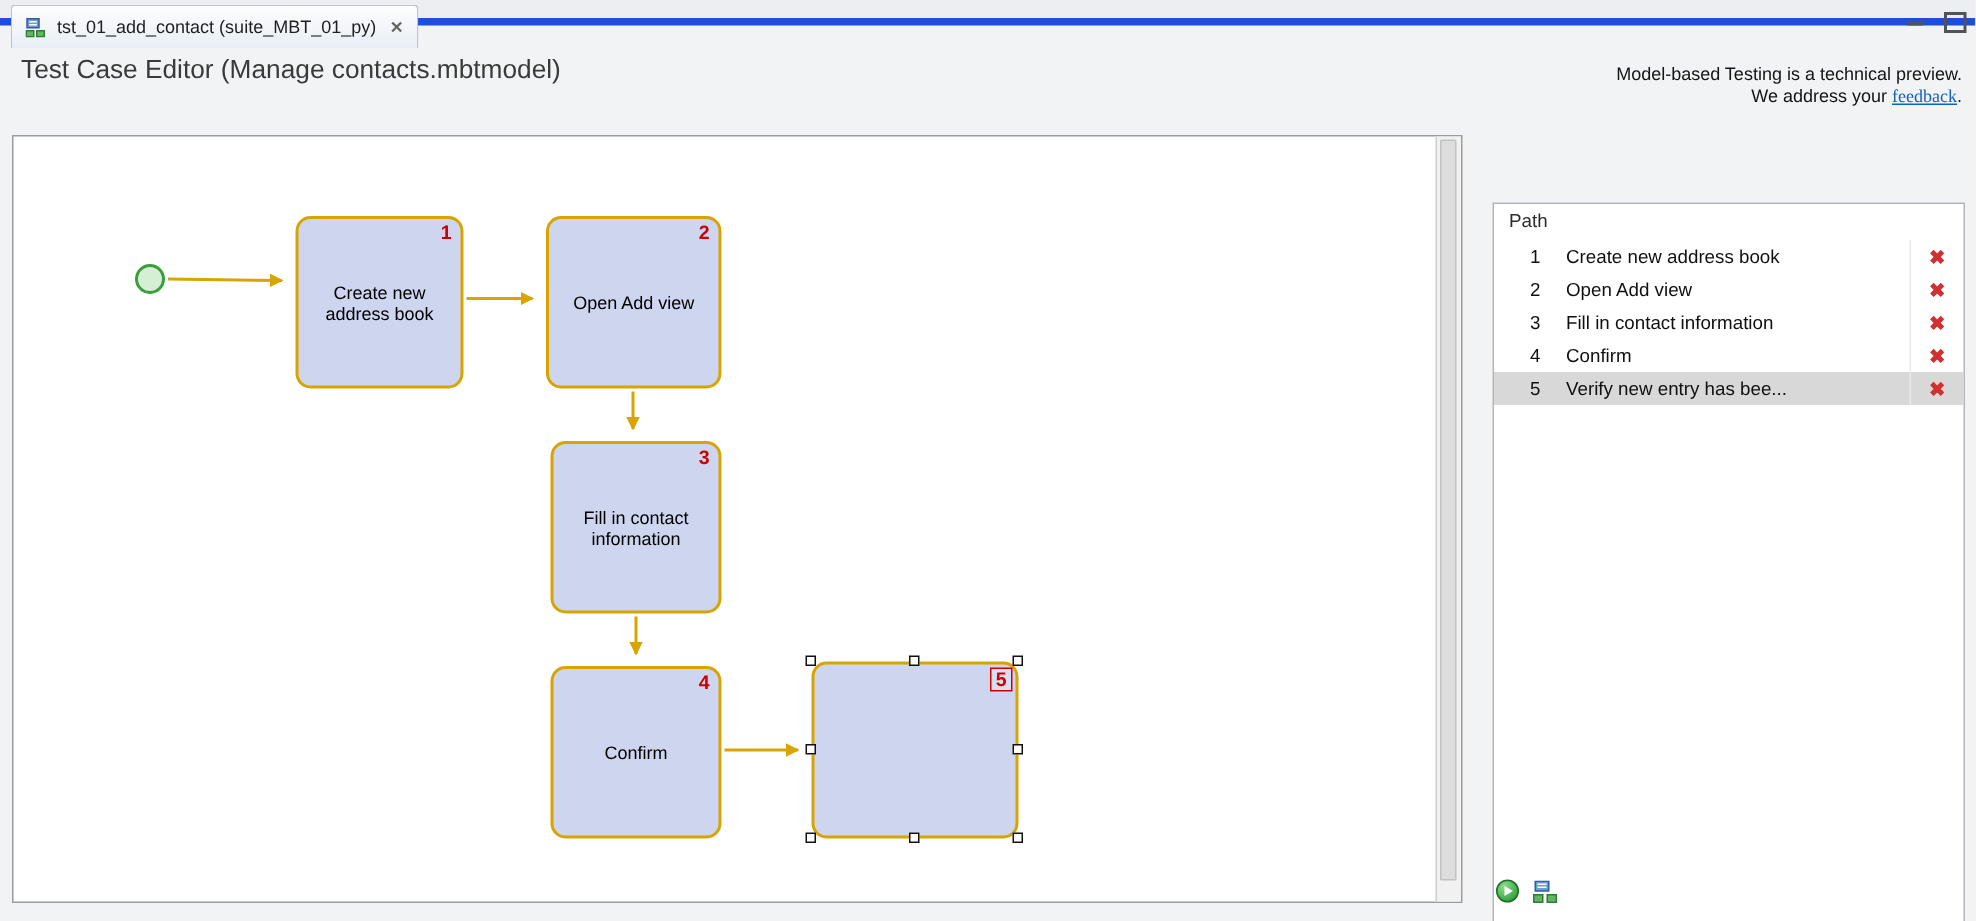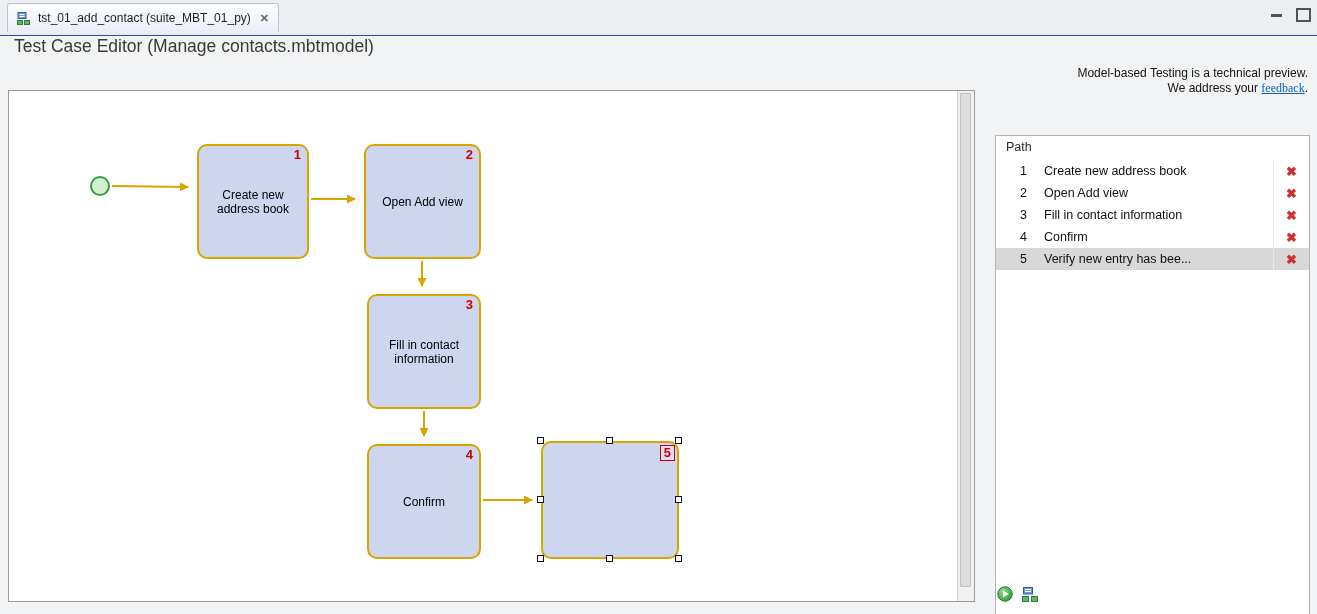--- a/index.html
+++ b/index.html
@@ -1,32 +1,32 @@
 <!DOCTYPE html>
 <html><head>
 <meta charset="utf-8">
 <style>
   *{box-sizing:border-box;margin:0;padding:0;}
   body{font-family:"Liberation Sans",sans-serif;background:#e8e8e8;}
   .app{position:relative;width:1317px;height:614px;background:#f2f3f4;overflow:hidden;}
 
   
-  .tabbar{position:absolute;left:0;top:0;width:100%;height:36px;background:#eceef1;border-bottom:1px solid #1d4ed8;}
+  .tabbar{position:absolute;left:0;top:0;width:100%;height:17px;background:#eceef1;border-bottom:5px solid #1d4ed8;}
   .tab{position:absolute;left:7px;top:3px;height:29px;display:flex;align-items:center;gap:6px;padding:0 9px;
        background:linear-gradient(180deg,#fdfdfe 0%,#e9eef6 100%);border:1px solid #bac5d3;border-bottom:none;
        border-radius:3px 3px 0 0;font-size:12px;color:#1f1f1f;cursor:pointer;}
   .tab-close{margin-left:3px;color:#666;font-size:11px;font-weight:bold;}
   .win-controls{position:absolute;right:9px;top:7px;display:flex;gap:12px;align-items:center;}
   .wc{width:13px;height:12px;position:relative;cursor:pointer;}
   .wc-min::after{content:"";position:absolute;left:1px;top:7px;width:11px;height:3px;background:#4f5459;}
   .wc-restore::after{content:"";position:absolute;left:1px;top:1px;width:11px;height:10px;border:2px solid #4f5459;}
 
   
   .page-title{position:absolute;left:14px;top:36px;font-size:17.5px;color:#3a3a3a;}
-  .notice{position:absolute;right:9px;top:42px;text-align:right;font-size:12px;line-height:15px;color:#141414;margin-top:24px;}
+  .notice{position:absolute;right:9px;top:42px;text-align:right;font-size:12px;line-height:15px;color:#141414;}
   .notice a{color:#0a62c3;text-decoration:underline;cursor:pointer;font-family:Liberation Serif, serif;}
 
   
   .canvas{position:absolute;left:8px;top:90px;width:967px;height:512px;background:#ffffff;border:1px solid #9c9c9c;}
   .edges{position:absolute;left:0;top:0;}
   .node{position:absolute;background:#cdd5ef;border:2px solid #d8a400;border-radius:10px;display:flex;align-items:center;
         justify-content:center;text-align:center;font-size:12px;line-height:14px;color:#000;padding:6px 8px;cursor:pointer;z-index:1;}
   .node .nnum{position:absolute;top:2px;right:6px;color:#cc0000;font-weight:bold;font-size:13px;}
   .node .nnum.boxed{top:2px;right:2px;border:1px solid #cc0000;padding:0 3px;background:rgba(255,255,255,0.25);}
   .handle{position:absolute;width:7px;height:7px;background:#fff;border:1px solid #111;z-index:3;}

